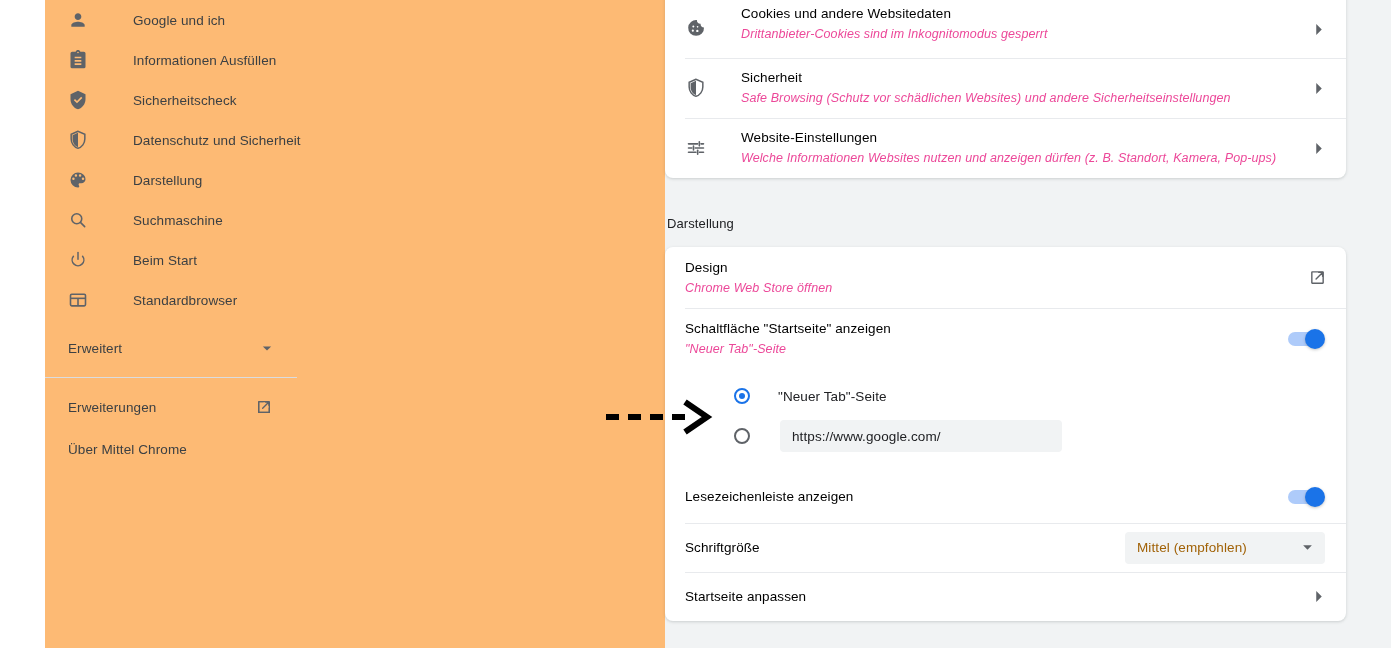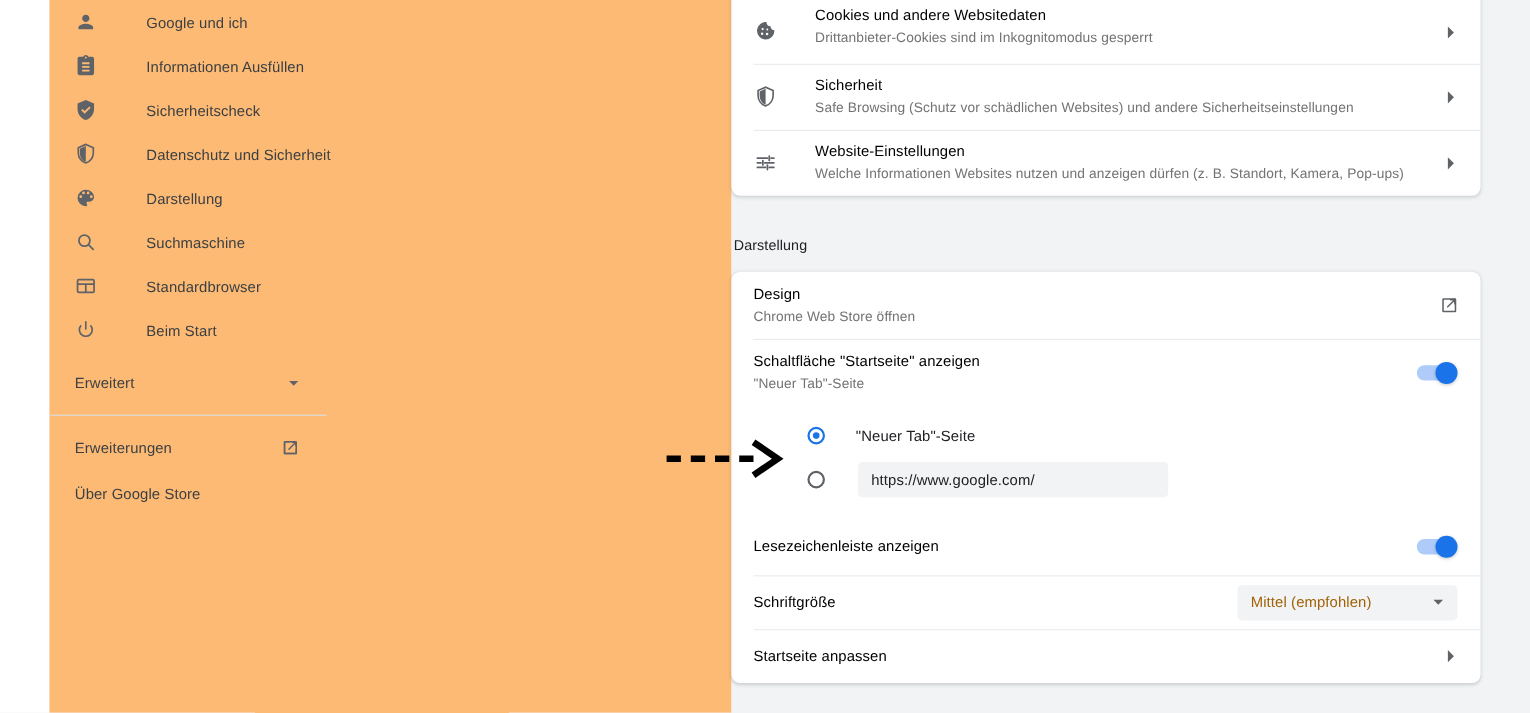--- a/index.html
+++ b/index.html
@@ -171,24 +171,25 @@
   .row-text { flex: 1 1 auto; min-width: 0; }
 
   .row-title {
     font-size: 13.5px;
     color: #000000;
     line-height: 20px;
     letter-spacing: .1px;
   }
   .row-sub {
     font-size: 12.5px;
-    color: #737373;
+    color: #ec4899;
     line-height: 19px;
     margin-top: 1px;
     letter-spacing: .1px;
+    font-style: italic;
   }
 
   .row-end {
     flex: 0 0 auto;
     margin-left: 16px;
     display: flex;
     align-items: center;
     justify-content: flex-end;
     color: #5f6368;
   }
@@ -360,37 +361,37 @@
           <svg width="20" height="20" viewBox="0 0 24 24" fill="none" stroke="currentColor" stroke-width="1.9">
               <circle cx="10.5" cy="10.5" r="6"></circle>
               <line x1="15.2" y1="15.2" x2="20" y2="20" stroke-linecap="round"></line>
             </svg>
         </span>
         <span class="nav-label">Suchmaschine</span>
       </div>
 
       <div class="nav-item">
         <span class="nav-icon">
+          <svg width="20" height="20" viewBox="0 0 24 24" fill="none" stroke="currentColor" stroke-width="1.8" stroke-linecap="round">
+              <path d="M6.5 7.5a7 7 0 1 0 11 0"></path>
+              <line x1="12" y1="3" x2="12" y2="11"></line>
+            </svg>
+        </span>
+        <span class="nav-label">Beim Start</span>
+      </div>
+
+      <div class="nav-item">
+        <span class="nav-icon">
           <svg width="20" height="20" viewBox="0 0 24 24" fill="none" stroke="currentColor" stroke-width="1.9">
               <rect x="3" y="5" width="18" height="14" rx="1.5"></rect>
               <line x1="3" y1="10" x2="21" y2="10"></line>
               <line x1="12" y1="10" x2="12" y2="19"></line>
             </svg>
         </span>
         <span class="nav-label">Standardbrowser</span>
-      </div>
-
-      <div class="nav-item">
-        <span class="nav-icon">
-          <svg width="20" height="20" viewBox="0 0 24 24" fill="none" stroke="currentColor" stroke-width="1.8" stroke-linecap="round">
-              <path d="M6.5 7.5a7 7 0 1 0 11 0"></path>
-              <line x1="12" y1="3" x2="12" y2="11"></line>
-            </svg>
-        </span>
-        <span class="nav-label">Beim Start</span>
       </div>
 
     </div>
 
     <div class="adv-row">
       <span class="adv-label">Erweitert</span>
       <span class="adv-caret">
         <svg width="11" height="7" viewBox="0 0 12 8" fill="currentColor">
             <path d="M1 1.5L6 6.5L11 1.5H1z"></path>
           </svg>
@@ -405,21 +406,21 @@
         <svg width="16" height="16" viewBox="0 0 24 24" fill="none" stroke="currentColor" stroke-width="2">
             <path d="M4 4h7M4 4v16h16v-7M4 4l0 0"></path>
             <path d="M4.5 4.5h15v15h-15z" stroke="none"></path>
             <rect x="4" y="4" width="16" height="16" rx="0.5"></rect>
             <path d="M10 14L19 5M14.5 4.6H19.4V9.5" stroke-linecap="round" stroke-linejoin="round"></path>
           </svg>
       </span>
     </div>
 
     <div class="link-row tight">
-      <span class="link-label">Über Google Store</span>
+      <span class="link-label">Über Mittel Chrome</span>
     </div>
   </nav>
 
   <main class="main">
 
     <div class="card card-top-clip" style="margin-top:-62px;">
 
       <div class="row" style="min-height:120px; align-items:flex-end; padding-bottom:14px;">
         <span class="row-icon" style="margin-bottom:6px;">
           <svg width="20" height="20" viewBox="0 0 24 24" fill="currentColor">

